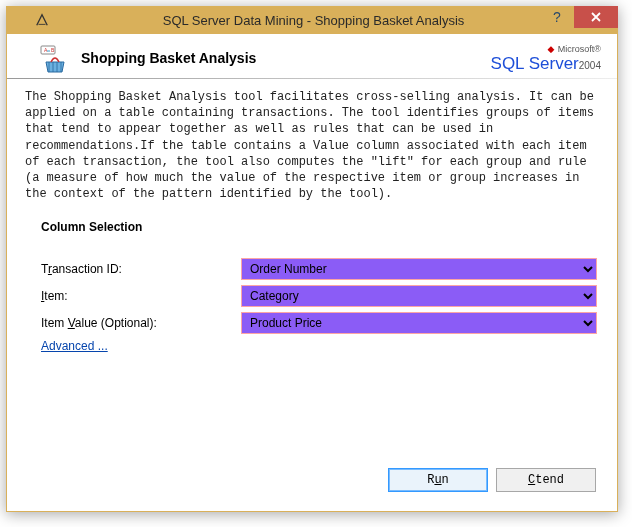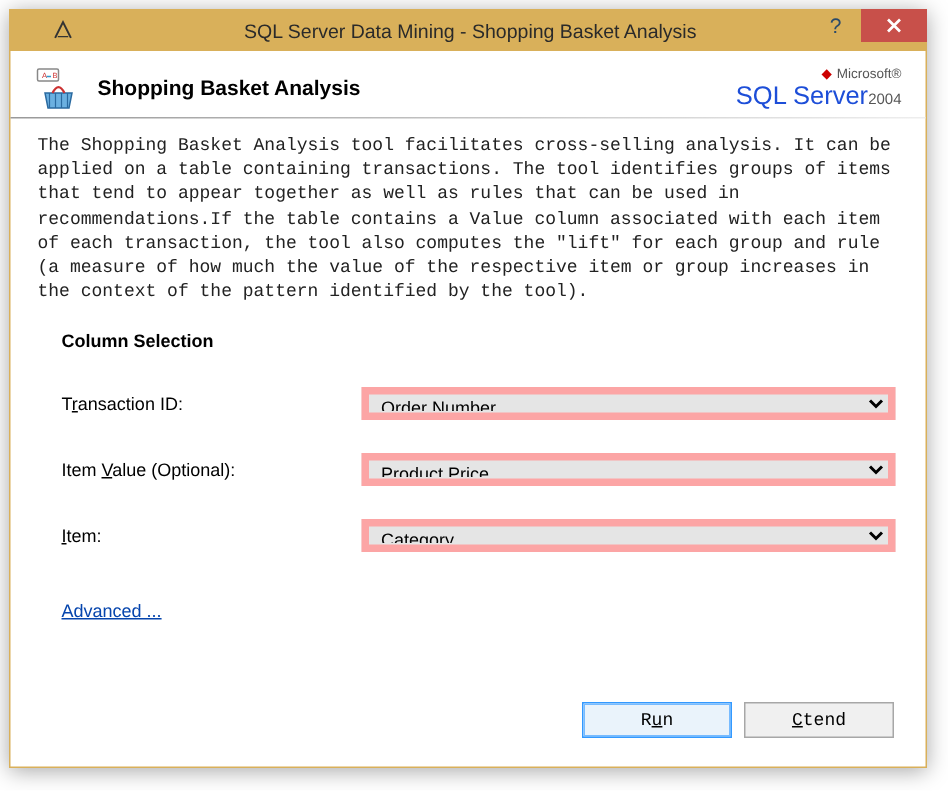--- a/index.html
+++ b/index.html
@@ -61,20 +61,21 @@
     background: #fff;
     height: 478px;
     border: 1px solid #d9b05a;
     border-top: none;
   }
   .header-row {
     display: flex;
     align-items: flex-end;
     justify-content: space-between;
     padding: 8px 16px 4px 16px;
+    margin-left: 16px;
   }
   .header-left {
     display: flex;
     align-items: center;
     gap: 10px;
   }
   .basket-icon {
     width: 32px; height: 32px;
   }
   .header-title {
@@ -113,40 +114,39 @@
     padding: 8px 20px 10px 34px;
   }
   .section-label {
     font-weight: bold;
     font-size: 12px;
     margin-bottom: 24px;
   }
   .form-row {
     display: flex;
     align-items: center;
-    margin: 22px 0;
+    margin: 5px 0;
   }
   .form-label {
     width: 200px;
     font-size: 12px;
   }
   .form-label .ul { text-decoration: underline; }
   select.combo {
     flex: 1;
     height: 22px;
     font-size: 12px;
-    border: 5px solid #fca5a5;
-    background: #e5e5e5;
+    border: 1px solid #fca5a5;
+    background: #8b5cf6;
     padding: 1px 4px;
   }
   .adv-link {
     color: #0645ad;
     text-decoration: underline;
     font-size: 12px;
-    margin-top: 10px;
     display: inline-block;
   }
   .button-bar {
     position: absolute;
     bottom: 20px;
     right: 22px;
     display: flex;
     gap: 8px;
   }
   .btn {
@@ -219,30 +219,30 @@
       <div class="section-label">Column Selection</div>
 
       <div class="form-row">
         <div class="form-label"><span>T</span><span class="ul">r</span><span>ansaction ID:</span></div>
         <select class="combo">
           <option>Order Number</option>
         </select>
       </div>
 
       <div class="form-row">
+        <div class="form-label"><span></span><span class="ul">I</span><span>tem:</span></div>
+        <select class="combo">
+          <option>Category</option>
+        </select>
+      </div>
+
+      <div class="form-row">
         <div class="form-label"><span>Item </span><span class="ul">V</span><span>alue (Optional):</span></div>
         <select class="combo">
           <option>Product Price</option>
-        </select>
-      </div>
-
-      <div class="form-row">
-        <div class="form-label"><span></span><span class="ul">I</span><span>tem:</span></div>
-        <select class="combo">
-          <option>Category</option>
         </select>
       </div>
 
       <a href="#" class="adv-link">Advanced ...</a>
     </div>
 
     <div class="button-bar">
       <div class="btn primary">
           <span>R</span>
           <span class="ul">u</span>

